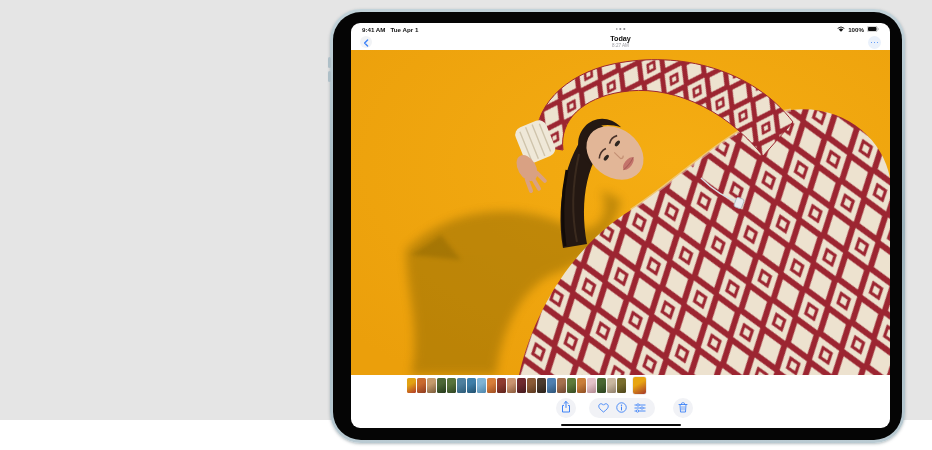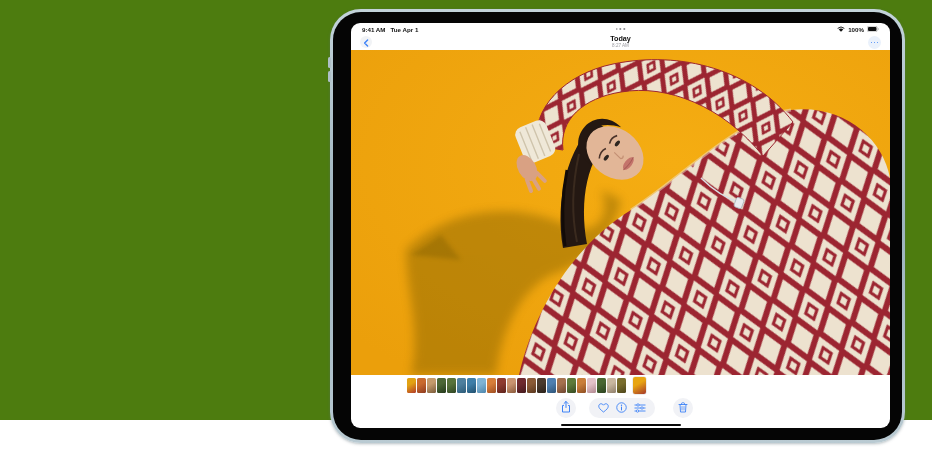--- a/index.html
+++ b/index.html
@@ -1,18 +1,18 @@
 <!DOCTYPE html>
 <html><head>
 <meta charset="utf-8">
 <style>
   * { margin:0; padding:0; box-sizing:border-box; }
   html,body { width:932px; height:450px; background:#ffffff; overflow:hidden;
               font-family:"Liberation Sans", sans-serif; }
-  .stage { position:relative; width:932px; height:420px; background:#4d7c0f; }
+  .stage { position:relative; width:932px; height:420px; background:#e5e5e5; }
 
   
   .ipad { position:absolute; left:330px; top:9px; width:575px; height:434px;
           border-radius:31px;
           background:linear-gradient(180deg,#c3d3da 0%,#9db3bd 50%,#b9cad2 100%);
           box-shadow:0 1px 3px rgba(90,110,120,.45); }
   .bezel { position:absolute; left:3px; top:3px; right:3px; bottom:3px;
            border-radius:28px; background:#050505; }
   .side-btn { position:absolute; left:-2px; width:3px; height:11px; border-radius:2px;
               background:#aebfc7; }

